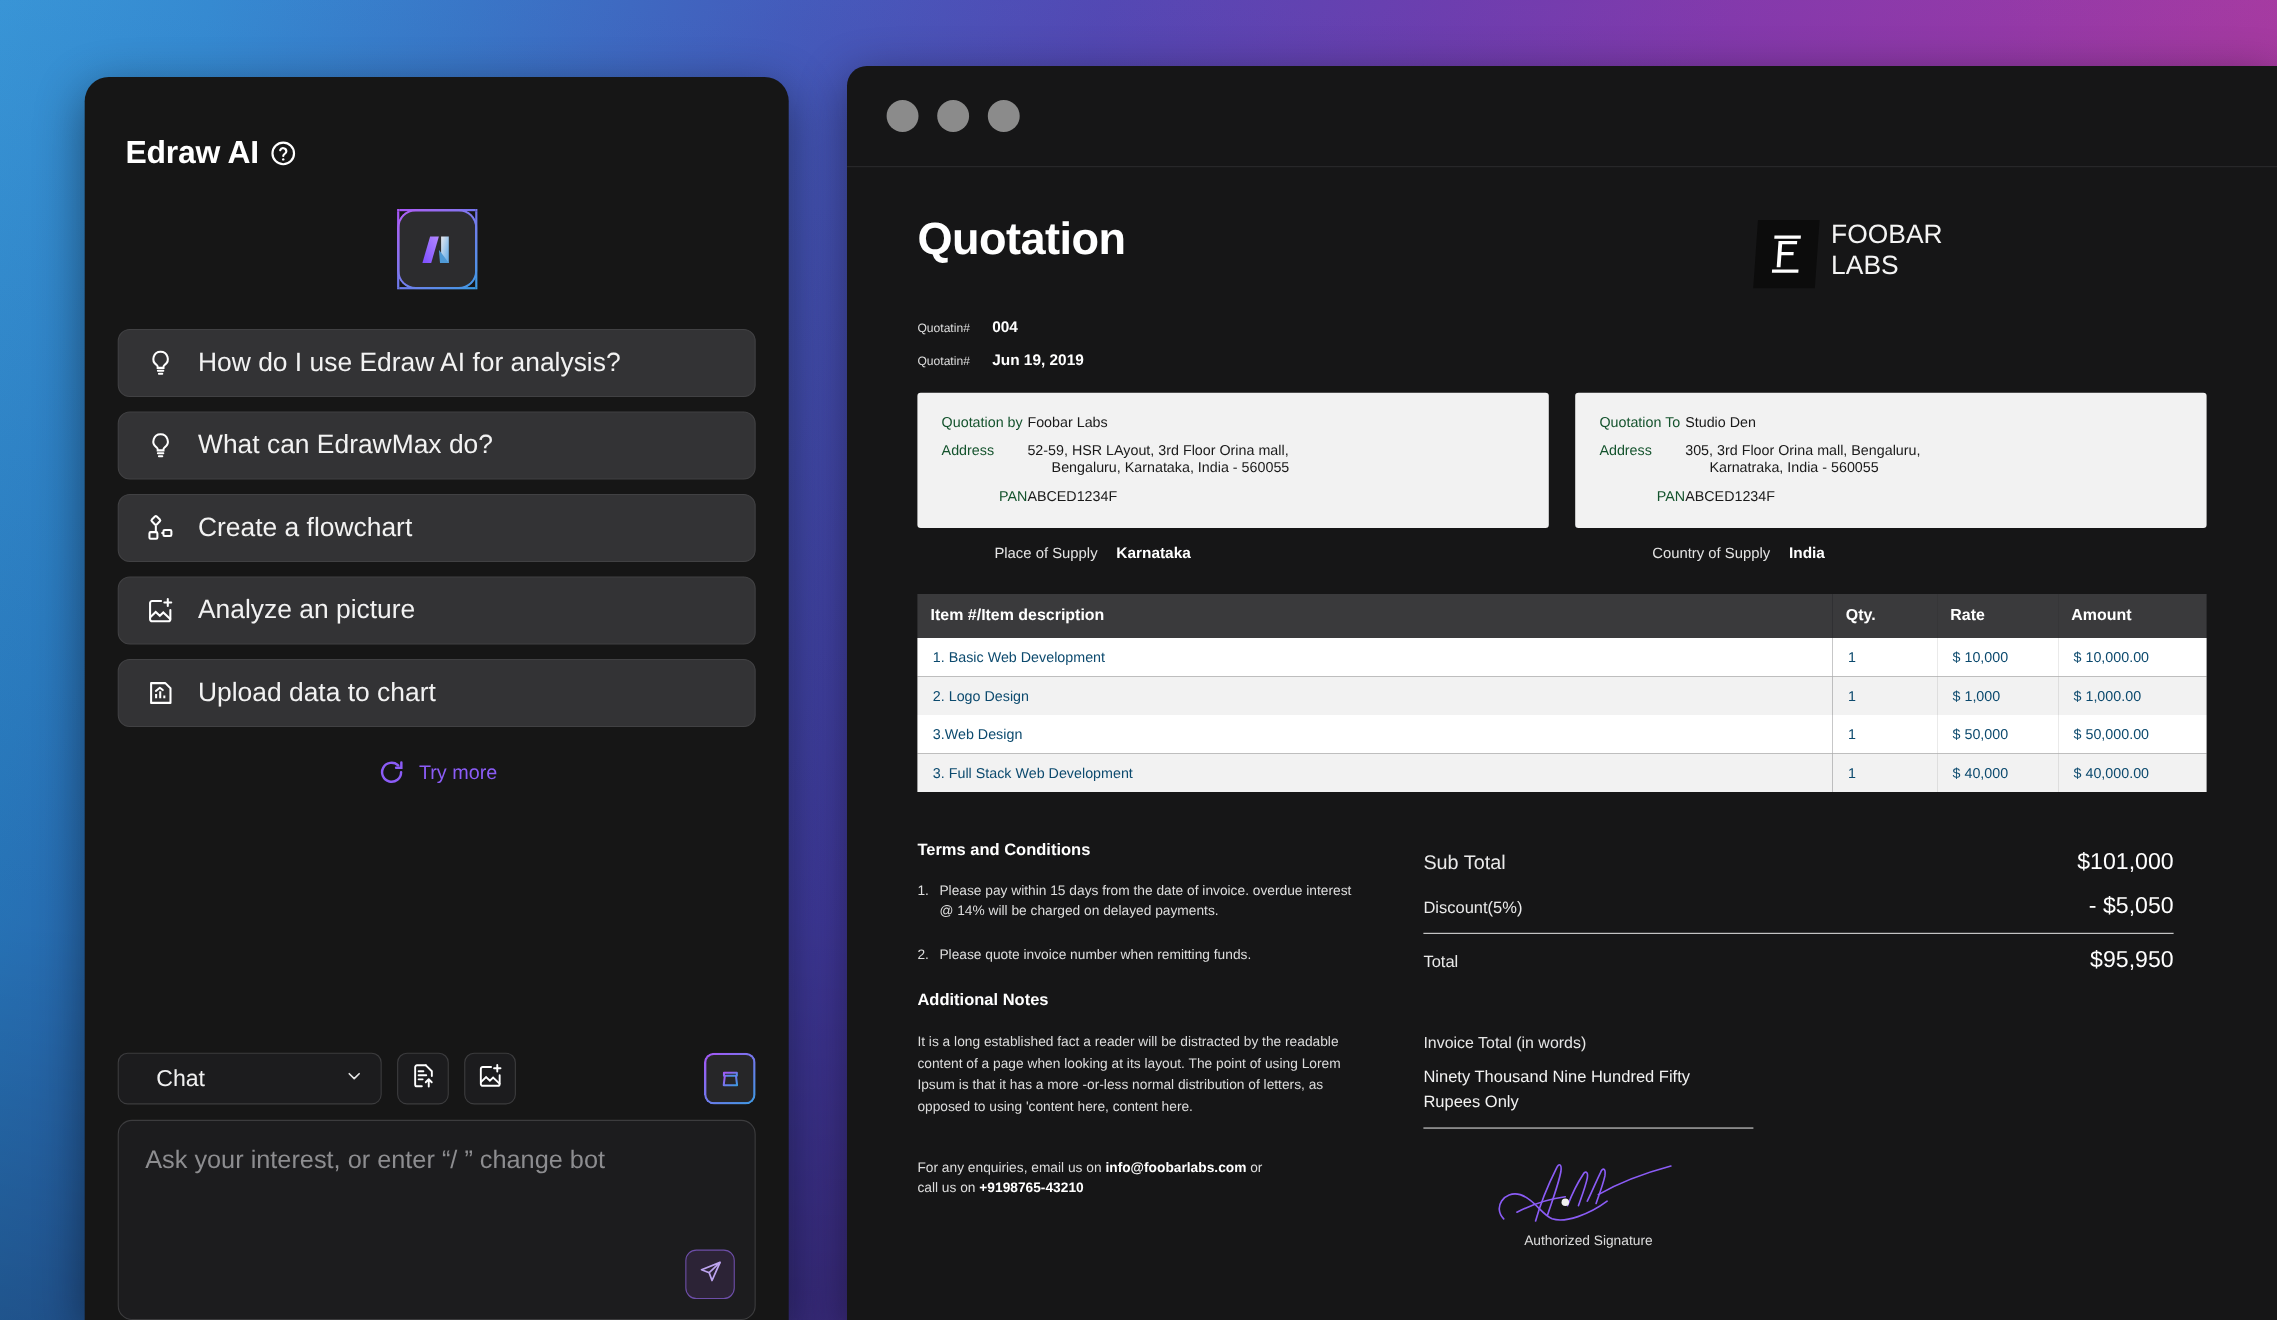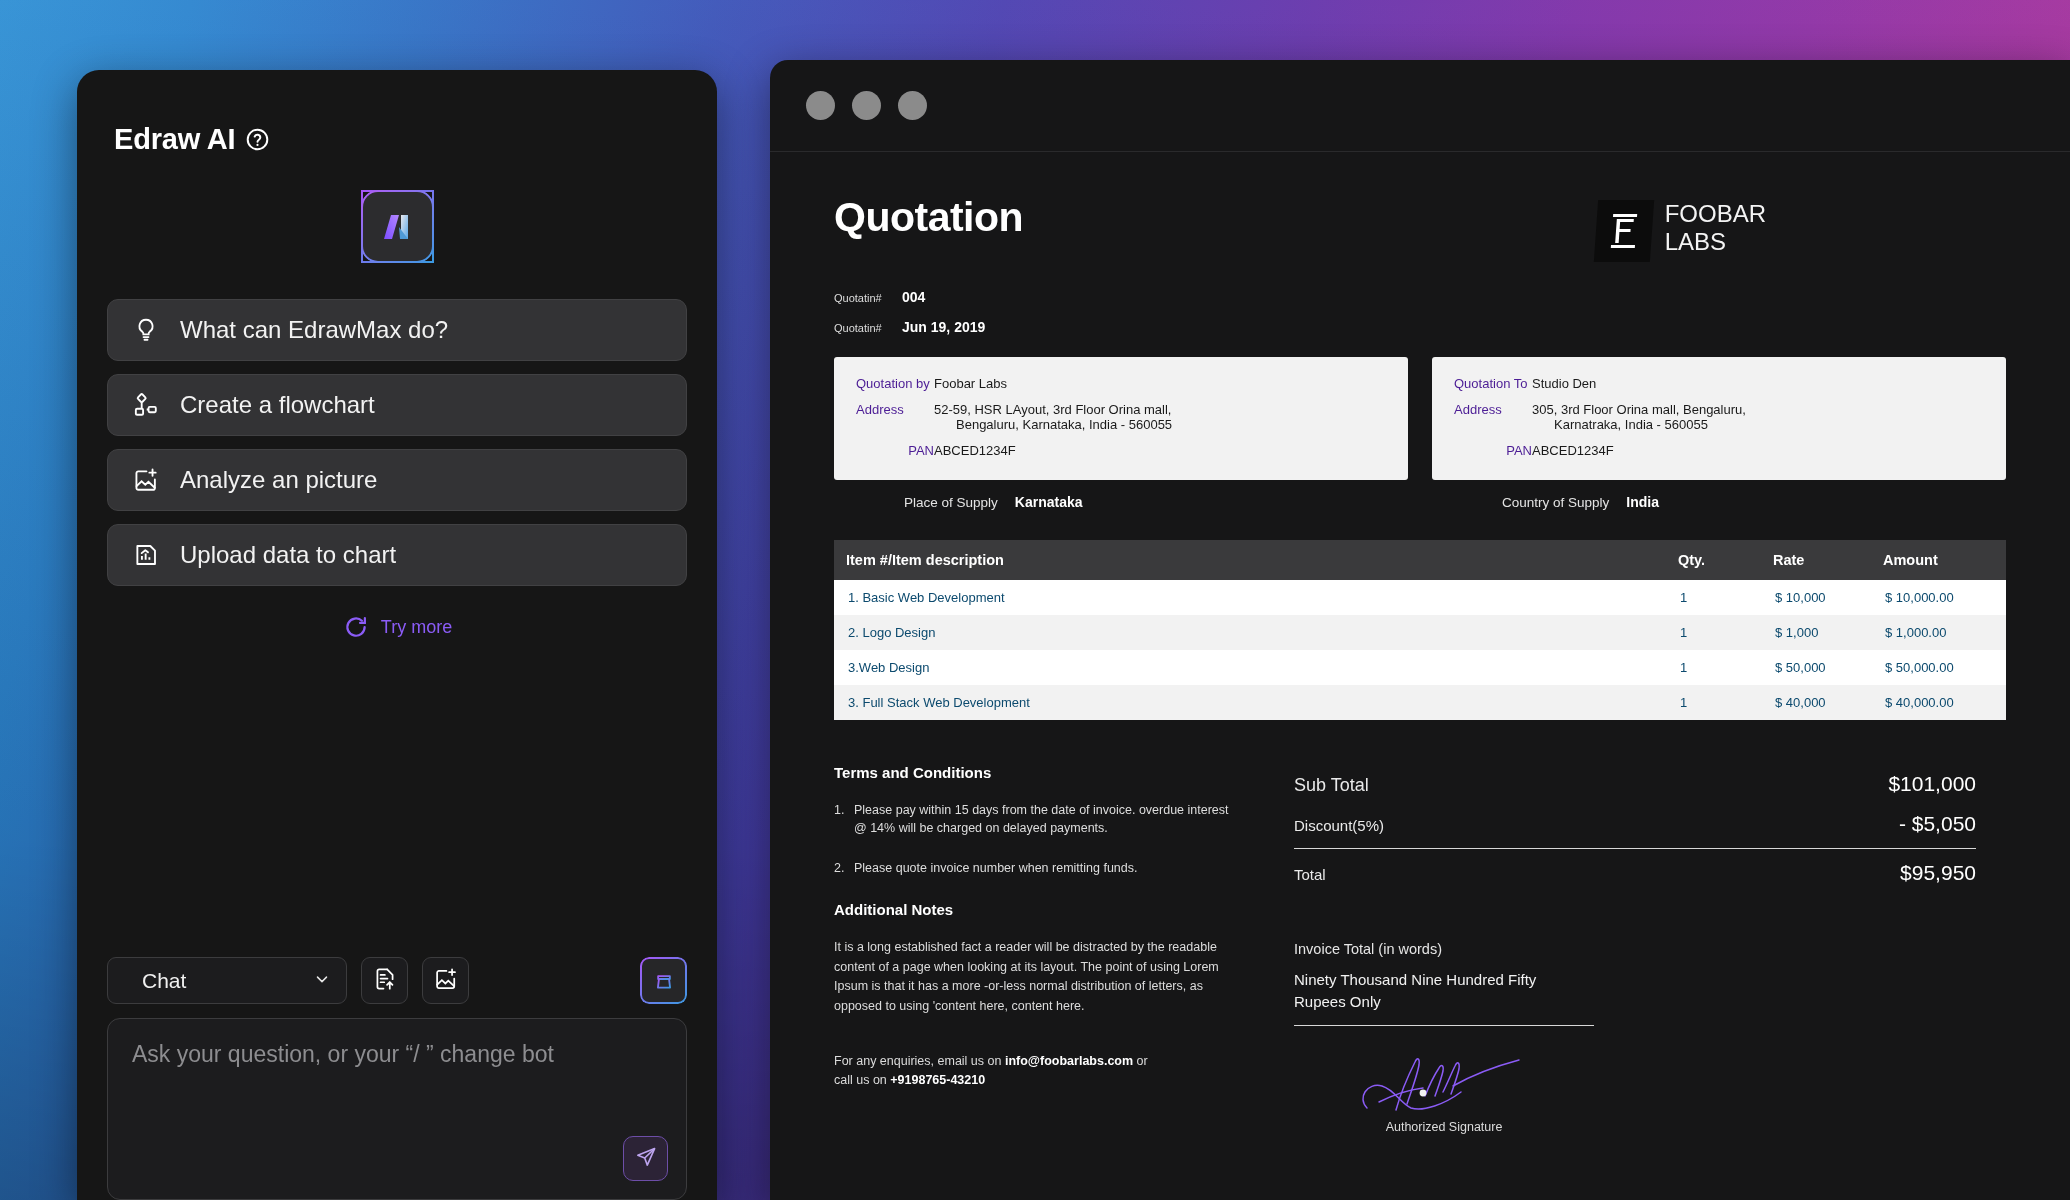--- a/index.html
+++ b/index.html
@@ -152,21 +152,21 @@
   .meta-v { font-size: 14px; font-weight:bold; color:#ffffff; }
 
   .parties { display:flex; gap: 24px; margin-top: 22px; }
   .party {
     flex:1; background:#f2f2f2; color:#111;
     border-radius: 3px; padding: 19px 22px 22px 22px;
     min-height: 108px;
   }
   .p-row { display:flex; margin-bottom: 11px; font-size: 13px; }
   .p-row:last-child{margin-bottom:0;text-align:right;}
-  .p-k { width: 78px; flex:none; color:#4c1d95; }
+  .p-k { width: 78px; flex:none; color:#14532d; }
   .p-v { color:#1a1a1a; }
   .p-v .l2 { display:block; margin-left: 22px;}
   .supply { display:flex; gap:24px; margin-top: 14px; }
   .supply-cell { flex:1; display:flex; align-items:baseline; gap: 17px; padding-left: 70px; }
   .supply-k { font-size: 13.5px; color:#e4e4e4; }
   .supply-v { font-size: 14px; font-weight:bold; color:#fff; }
 
   
   .items { margin-top: 30px; width: 100%; border-collapse: collapse; }
   .items thead th {
@@ -239,20 +239,29 @@
         </defs>
         <path d="M14 8 L22 8 L15 32 L7 32 Z" fill="url(#lgA)"></path>
         <path d="M24 8 L31 8 L31 32 L24 32 Z" fill="url(#lgB)"></path>
         <path d="M22 20 L31 32 L23 32 Z" fill="#4f9ad6"></path>
       </svg>
     </div>
   </div>
 
   <div class="suggestions">
 
+    <div class="sugg">
+      <span>
+        <svg class="sugg-icon" viewBox="0 0 24 24" fill="none" stroke="#ffffff" stroke-width="1.6" stroke-linecap="round">
+          <path d="M12 3.2a5.6 5.6 0 00-3.2 10.2c.6.45.95 1.1.95 1.8v.6h4.5v-.6c0-.7.35-1.35.95-1.8A5.6 5.6 0 0012 3.2z"></path>
+          <path d="M9.9 18.1h4.2M10.7 20.4h2.6"></path>
+        </svg>
+      </span>
+      <span class="sugg-label">How do I use Edraw AI for analysis?</span>
+    </div>
 
     <div class="sugg">
       <span>
         <svg class="sugg-icon" viewBox="0 0 24 24" fill="none" stroke="#ffffff" stroke-width="1.6" stroke-linecap="round">
           <path d="M12 3.2a5.6 5.6 0 00-3.2 10.2c.6.45.95 1.1.95 1.8v.6h4.5v-.6c0-.7.35-1.35.95-1.8A5.6 5.6 0 0012 3.2z"></path>
           <path d="M9.9 18.1h4.2M10.7 20.4h2.6"></path>
         </svg>
       </span>
       <span class="sugg-label">What can EdrawMax do?</span>
     </div>
@@ -351,21 +360,21 @@
               <path d="M6.6 9.4h10.8v2.6H6.6z"></path>
               <path d="M7.3 12.3l-.9 7.6h11.2l-.9-7.6"></path>
               <path d="M12 12.4v7.4"></path>
             </g>
           </svg>
         </span>
       </div>
     </div>
 
     <div class="input-area">
-      <span class="input-placeholder">Ask your question, or your  “/ ” change bot</span>
+      <span class="input-placeholder">Ask your interest, or enter  “/ ” change bot</span>
       <div class="send-btn">
         <span>
           <svg width="24" height="24" viewBox="0 0 24 24" fill="none" stroke="#bda4ef" stroke-width="1.6" stroke-linejoin="round">
             <path d="M20.6 3.6L3.8 10.3l6.9 2.7 2.6 7.1z"></path>
             <path d="M10.7 13L20.6 3.6"></path>
           </svg>
         </span>
       </div>
     </div>
   </div>

